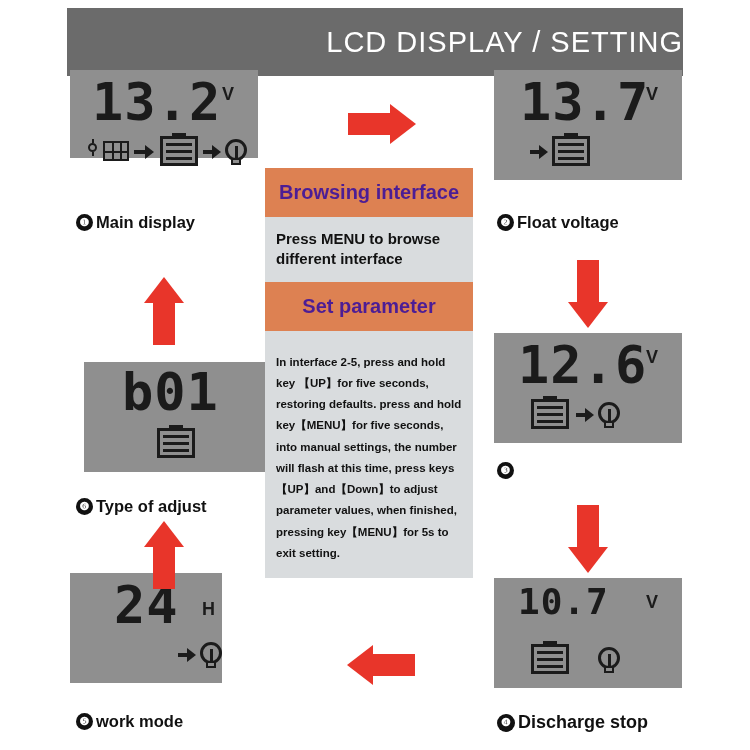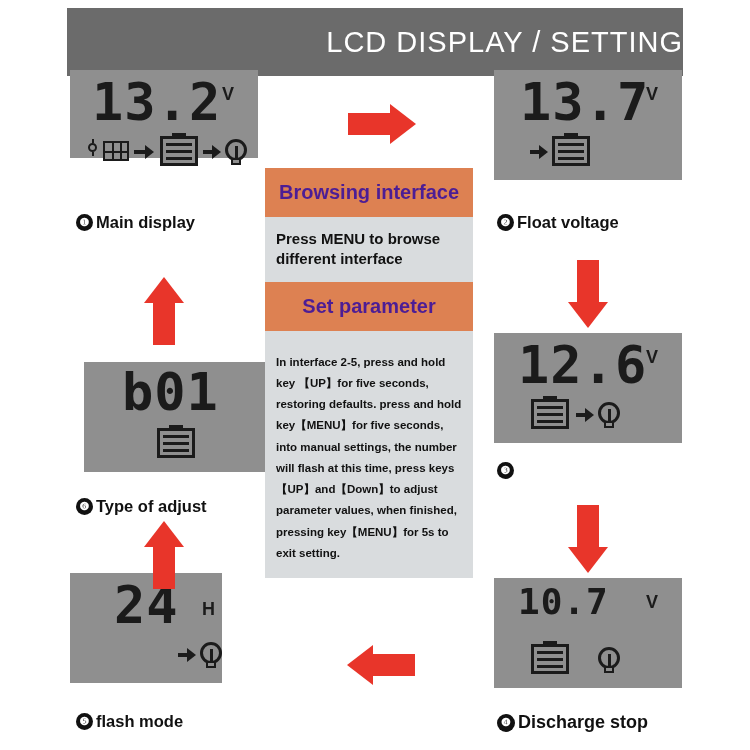--- a/index.html
+++ b/index.html
@@ -393,21 +393,21 @@
         <span class="head" style="left:9px;"></span>
       </div>
       <div class="bulb" style="left:130px; top:69px;">
         <span class="fil"></span>
         <span class="base"></span>
       </div>
     </div>
   </div>
   <div class="caption" style="left:76px; top:712px;">
     <span class="num">❺</span>
-    <span>flash mode</span>
+    <span>work mode</span>
   </div>
 
   <div class="lcd" style="left:84px; top:362px; width:188px; height:110px;">
     <div class="lcd-inner">
       <div class="digits" style="left:38px; top:4px; font-size:52px;">b01</div>
       <div class="batt" style="left:73px; top:66px; width:38px; height:30px;">
         <span class="bar" style="top:4px;"></span>
         <span class="bar" style="top:11px;"></span>
         <span class="bar" style="top:18px;"></span>
       </div>

